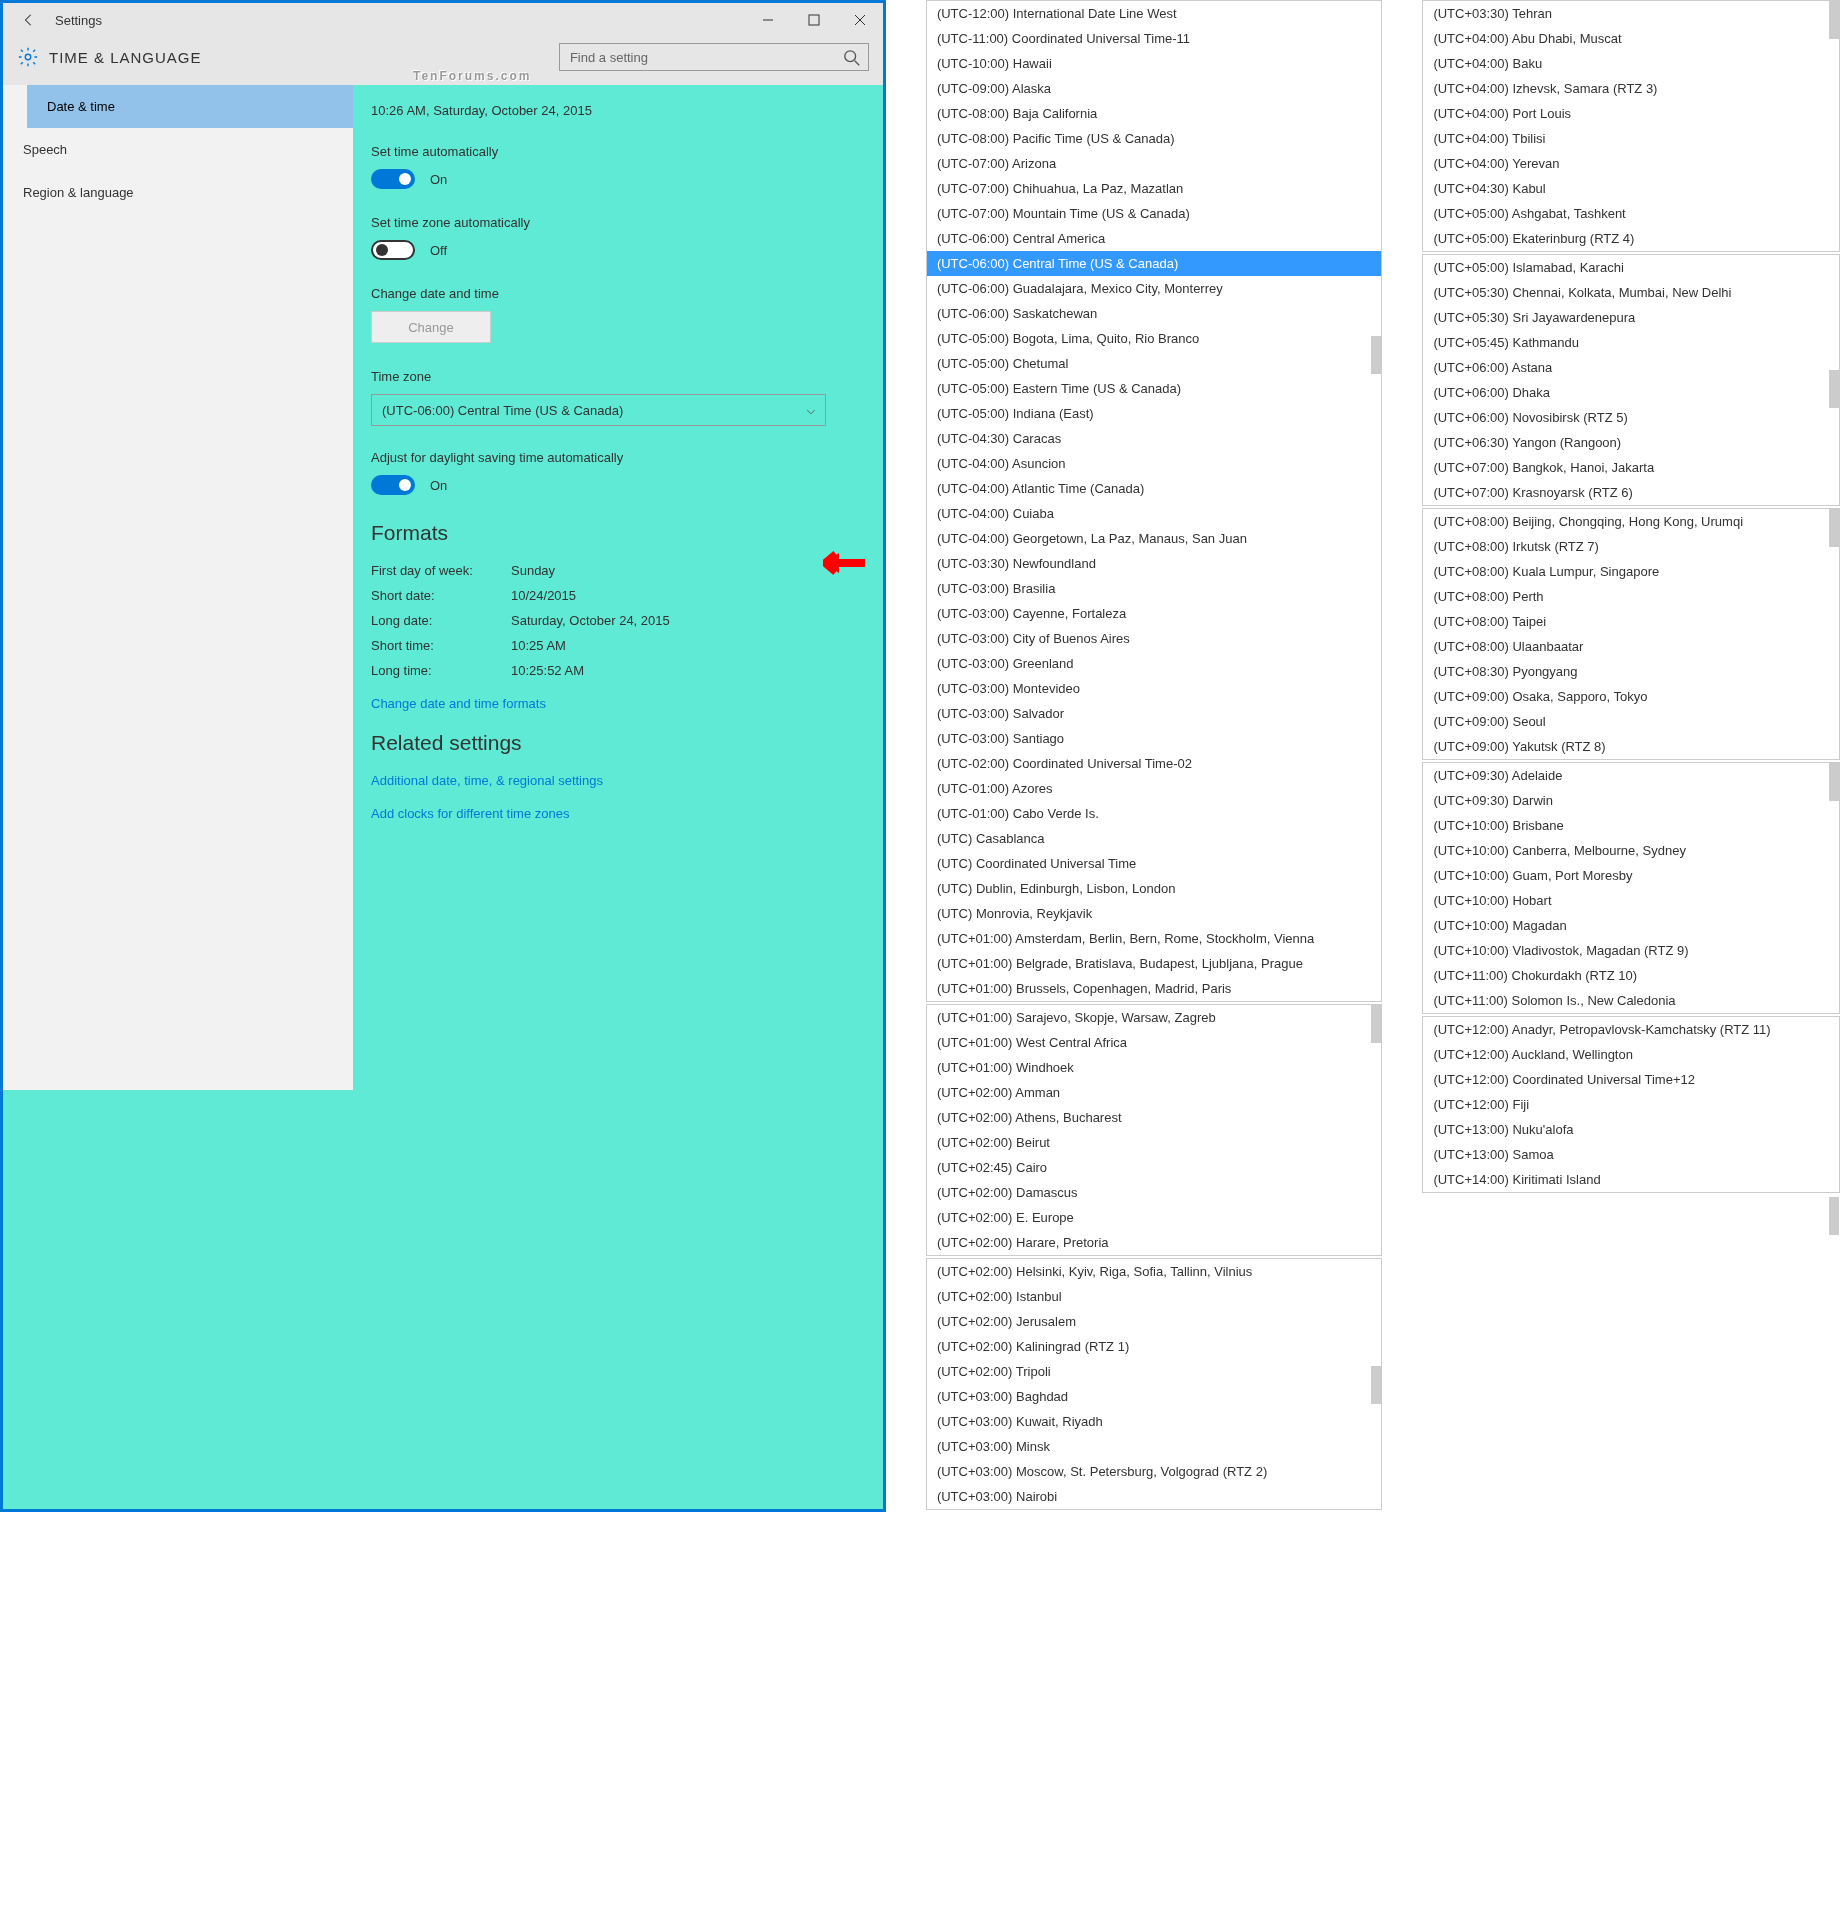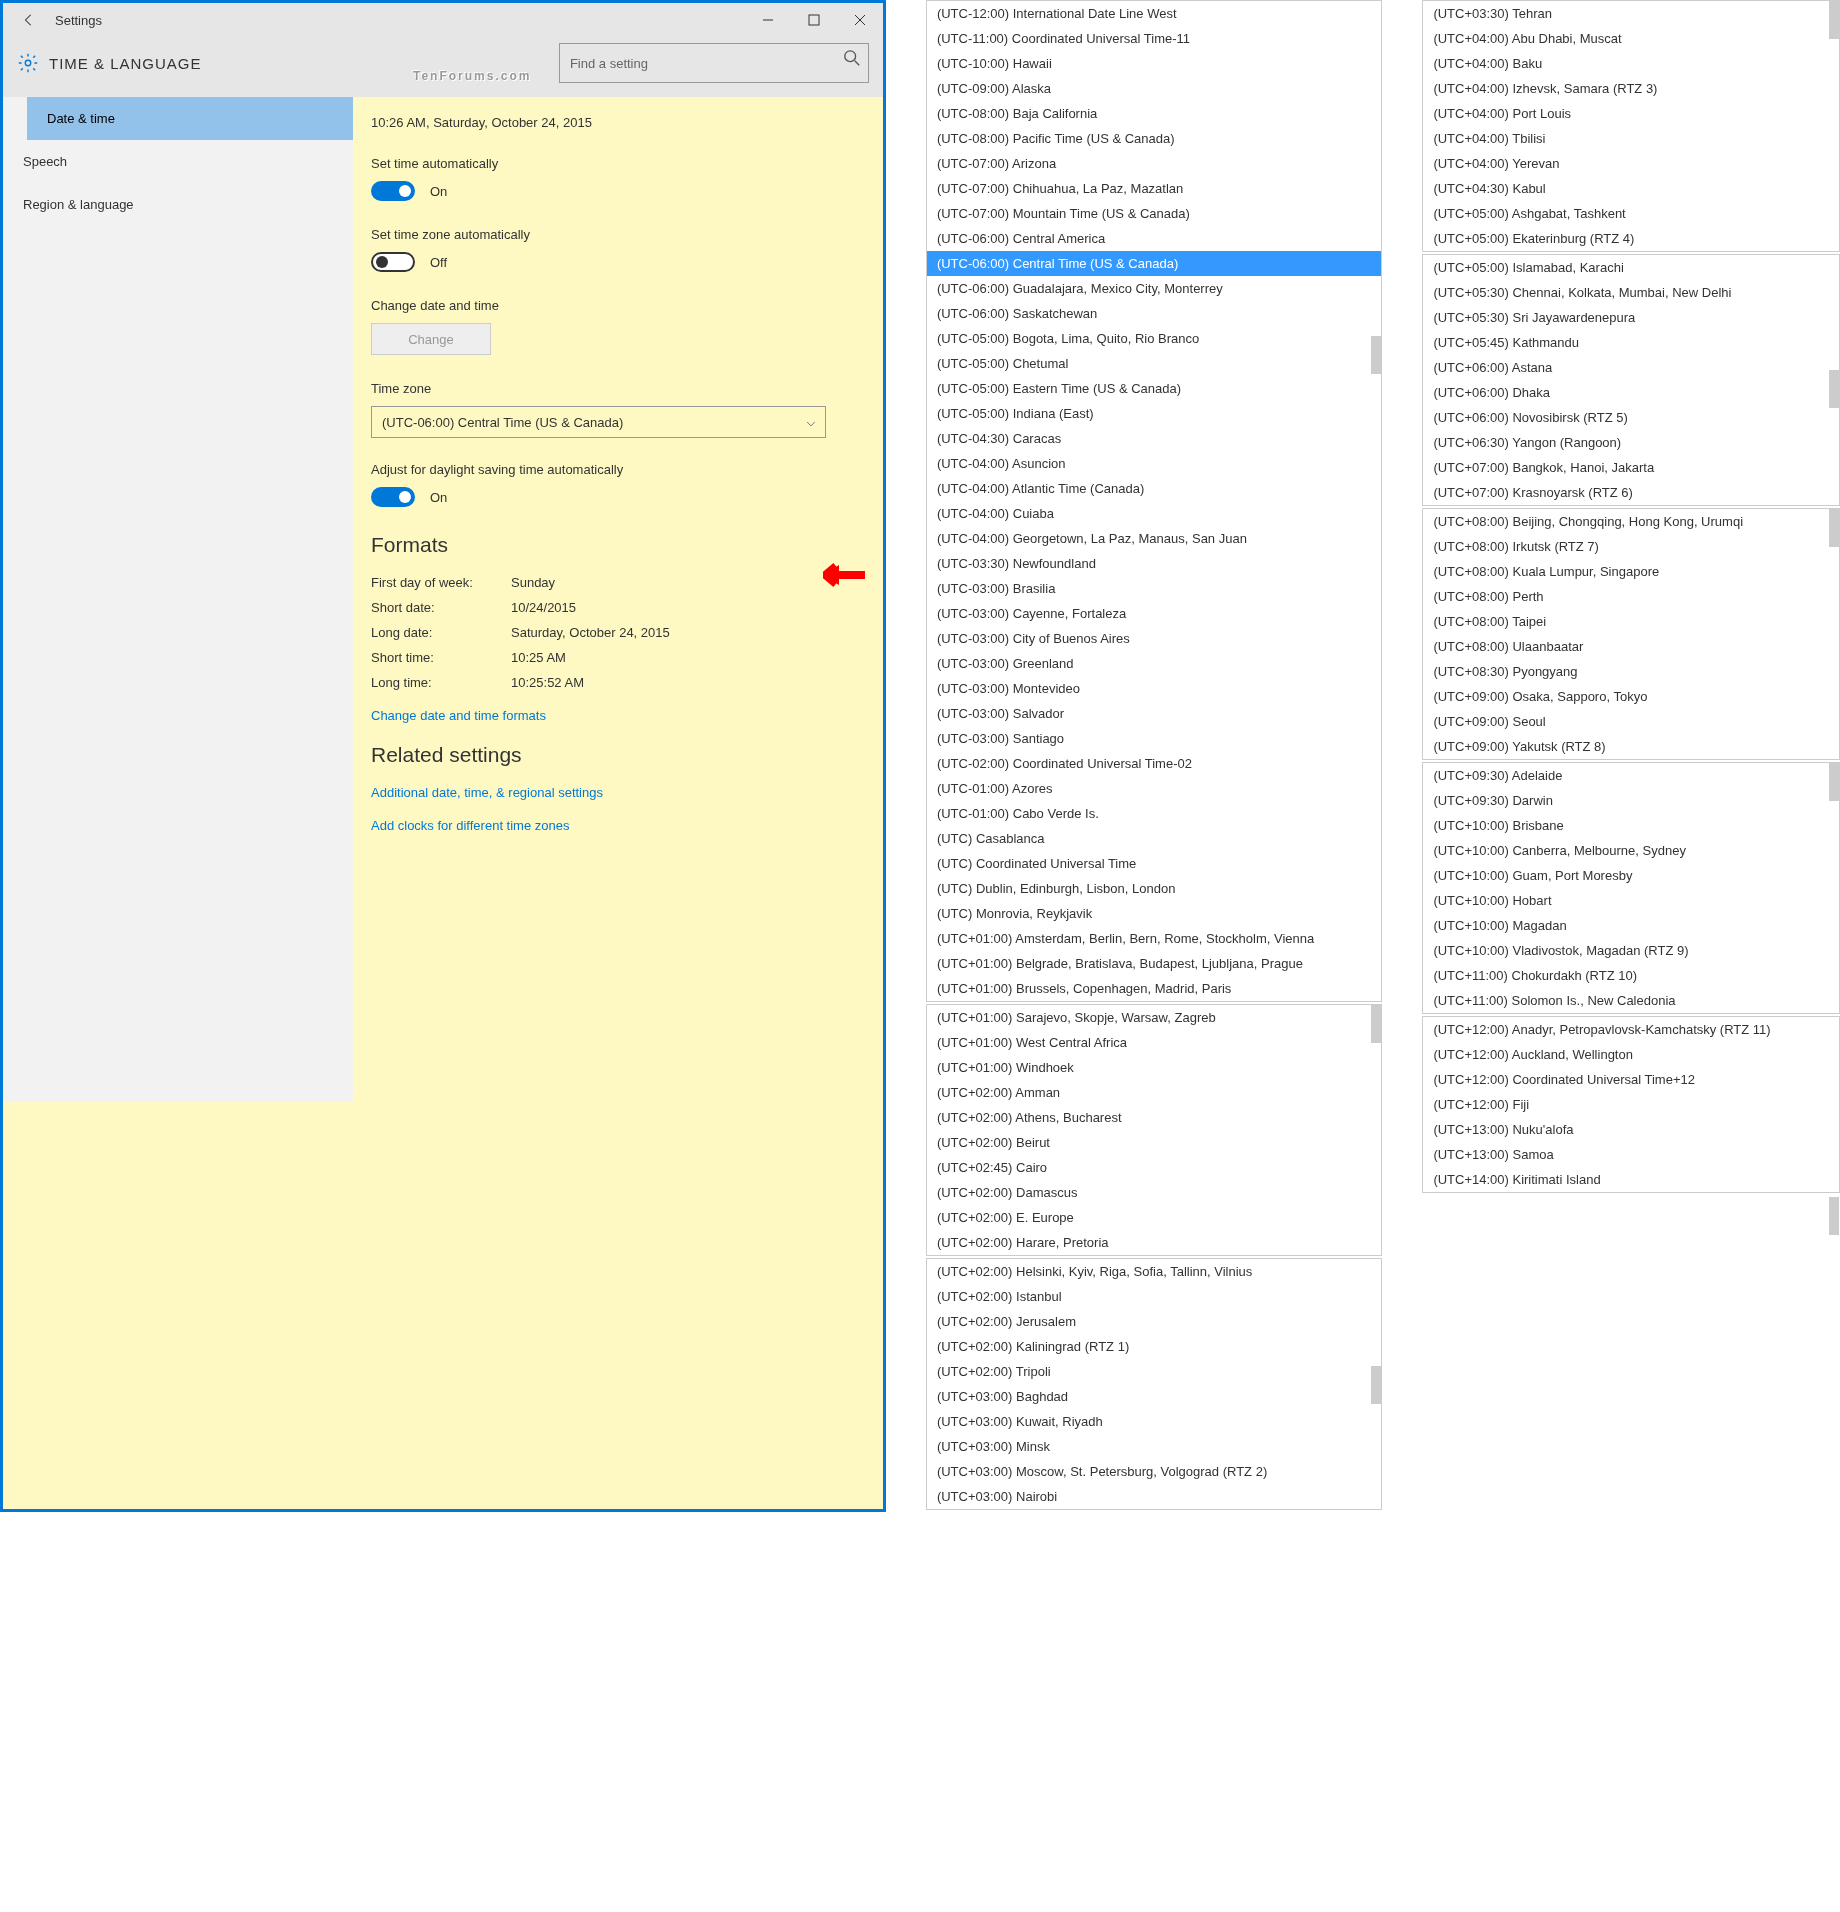--- a/index.html
+++ b/index.html
@@ -1,32 +1,32 @@
 <!DOCTYPE html>
 <html><head>
 <meta charset="utf-8">
 <style>
   * { box-sizing: border-box; margin: 0; padding: 0; }
   body { font-family: "Segoe UI", Tahoma, sans-serif; font-size: 13px; color: #333; background: #fff; width: 1840px; }
   .layout { display: flex; gap: 40px; padding: 0 0 20px 0; }
   
   
-  .settings-window { width: 912px; border: 3px solid #0078d7; background: #fef9c3; }
+  .settings-window { width: 912px; border: 3px solid #0078d7; background: #5eead4; }
   .titlebar { display: flex; align-items: center; background: #e6e6e6; height: 34px; padding: 0 0 0 14px; position: relative; }
   .titlebar .back-btn { width: 24px; height: 24px; display:flex;align-items:center;justify-content:center; }
   .titlebar .title { margin-left: 14px; font-size: 13px; color: #333; }
   .win-controls { position: absolute; right: 0; top: 0; display: flex; }
   .win-controls .wc { width: 46px; height: 34px; display:flex;align-items:center;justify-content:center; }
   
   .breadcrumb-bar { display:flex; align-items:center; justify-content:space-between; background:#e6e6e6; padding: 6px 14px 14px 14px; }
   .breadcrumb-left { display:flex; align-items:center; gap:10px; }
   .gear-icon { width:22px;height:22px;display:flex;align-items:center;justify-content:center;color:#0078d7; }
   .breadcrumb-title { font-size: 15px; letter-spacing: 1px; color:#333; }
   .search-wrap { position:relative; width: 310px; }
-  .search-input { width: 100%; height: 40px; border: 1px solid #999; background:#e6e6e6; padding: 0 34px 0 10px; font-size: 13px; }
+  .search-input { width: 100%; height: 28px; border: 1px solid #999; background:#e6e6e6; padding: 0 34px 0 10px; font-size: 13px; }
   .search-input::placeholder { color: #666; }
   .search-icon { position:absolute; right:8px; top:6px; color:#444; }
   
   .watermark { position:absolute; color:#999; font-size:12px; letter-spacing:2px; font-weight:bold; text-shadow: 1px 1px 0 #fff, -1px -1px 0 #fff; pointer-events:none;text-align:center; }
   
   .main-body { display:flex; }
   .sidebar { width: 350px; background:#f2f2f2; min-height: 1005px; }
   .sidebar-item { padding: 14px 20px; font-size: 13px; cursor:pointer; }
   .sidebar-item.selected { background:#92c1e9; color:#000;margin-left:24px; }
   

